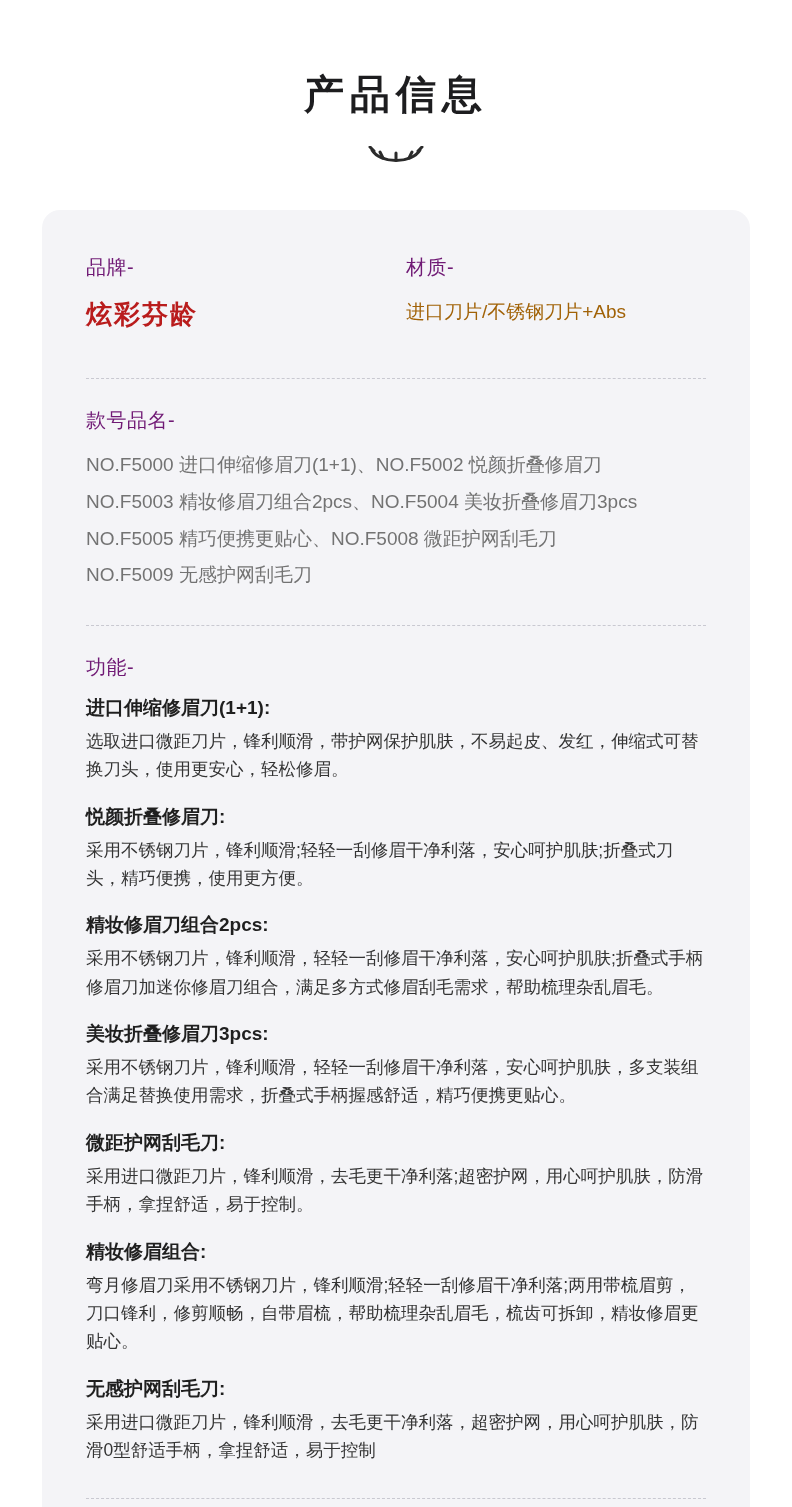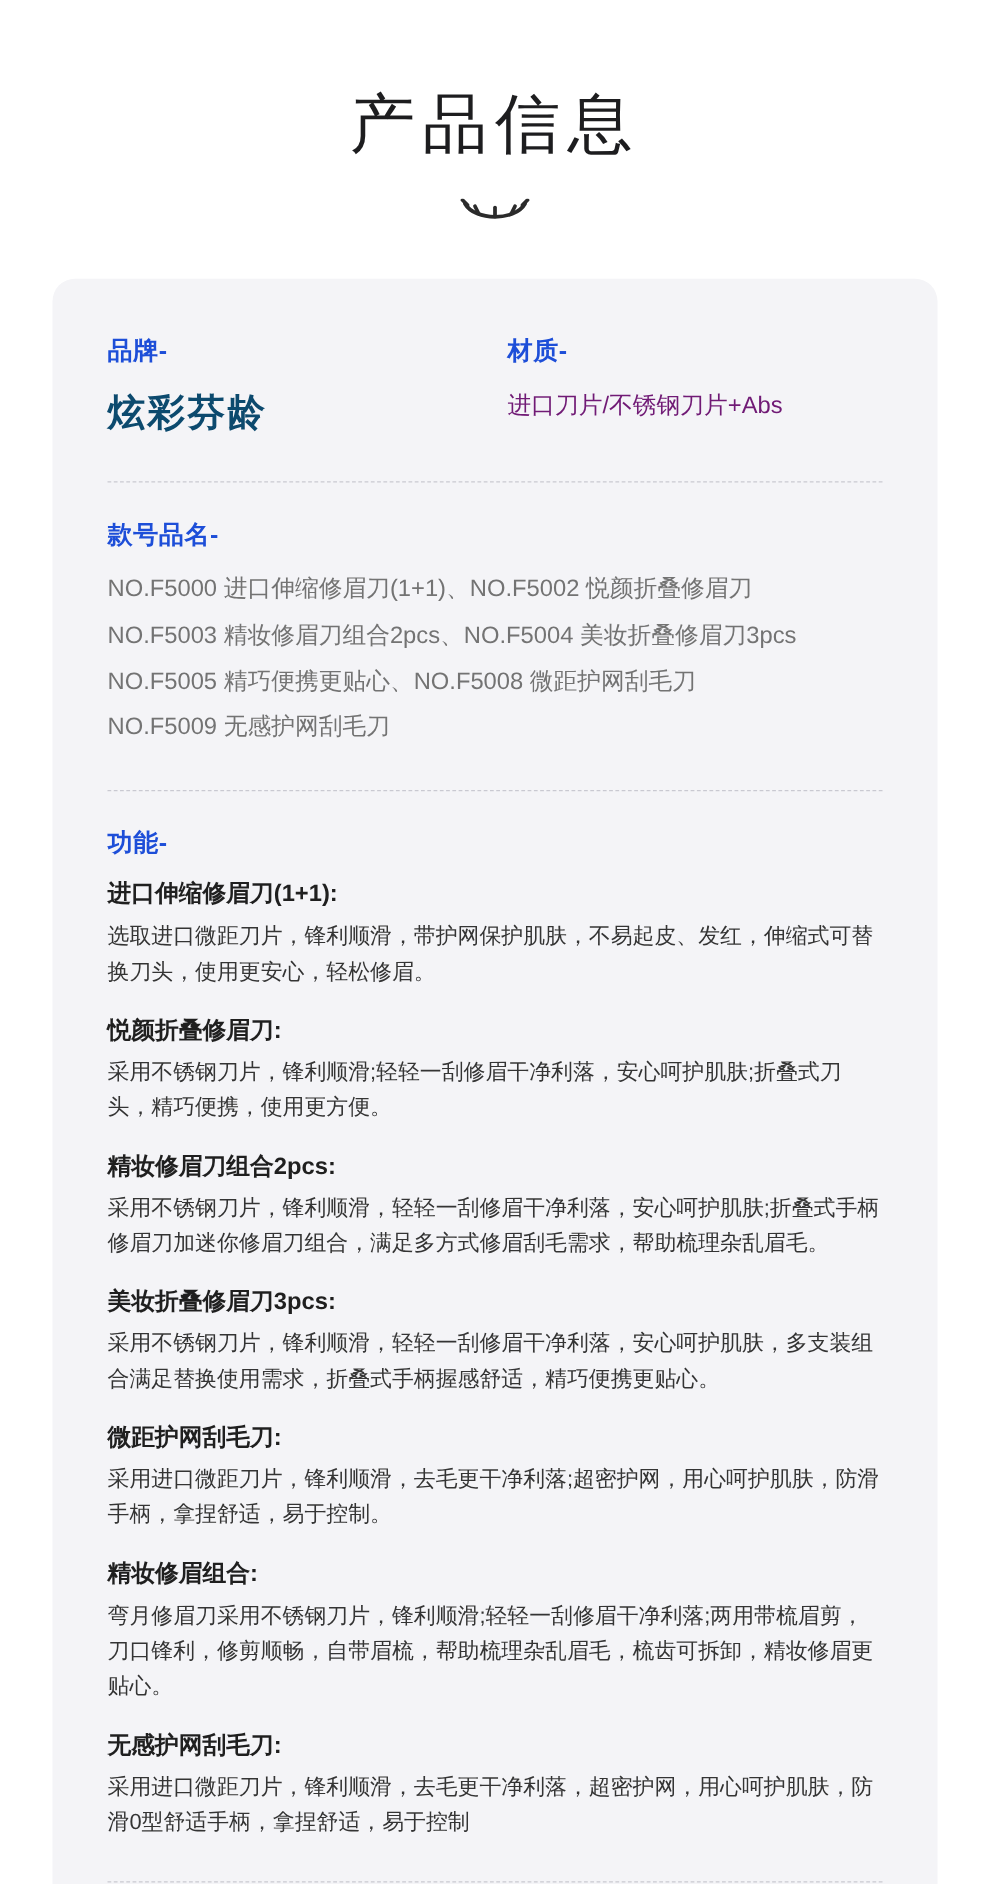--- a/index.html
+++ b/index.html
@@ -21,22 +21,22 @@
     position: relative;
     background: #ffffff;
     padding: 0;
   }
   .header {
     padding-top: 72px;
     text-align: center;
   }
   .header h1 {
     margin: 0;
-    font-size: 52px;
-    font-weight: normal;
+    font-size: 40px;
+    font-weight: bold;
     letter-spacing: 6px;
     color: #1d1d1f;
     line-height: 1.1;
   }
   .lash {
     margin: 30px auto 0;
     width: 60px;
     height: 26px;
     position: relative;
   }
@@ -52,35 +52,35 @@
 
   .row-top {
     display: flex;
     align-items: flex-start;
   }
   .col-brand { width: 320px; }
   .col-material { flex: 1; }
 
   .field-label {
     font-size: 20px;
-    font-weight: bold;
-    color: #1d4ed8;
+    font-weight: normal;
+    color: #701a75;
     margin: 0 0 16px 0;
     letter-spacing: 0.5px;
   }
   .brand-value {
-    font-size: 30px;
+    font-size: 26px;
     font-weight: bold;
-    color: #0c4a6e;
+    color: #b91c1c;
     letter-spacing: 2px;
-    margin: 10px 0 0 0;
+    margin: 10px 0 12px 0;
   }
   .material-value {
     font-size: 19px;
-    color: #701a75;
+    color: #a16207;
     margin: 0;
     line-height: 1.6;
   }
 
   .divider {
     border: 0;
     border-top: 1px dashed #c9c9d1;
     margin: 34px 0 28px;
   }
 

